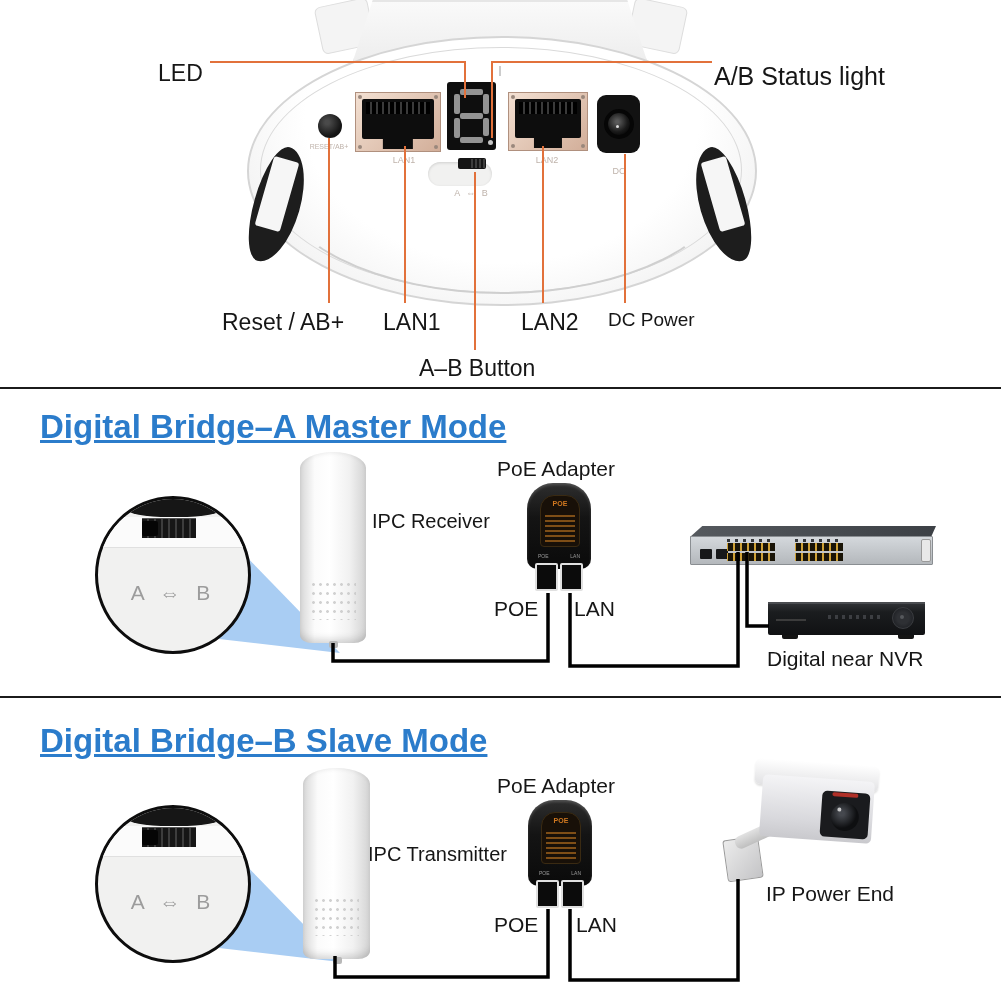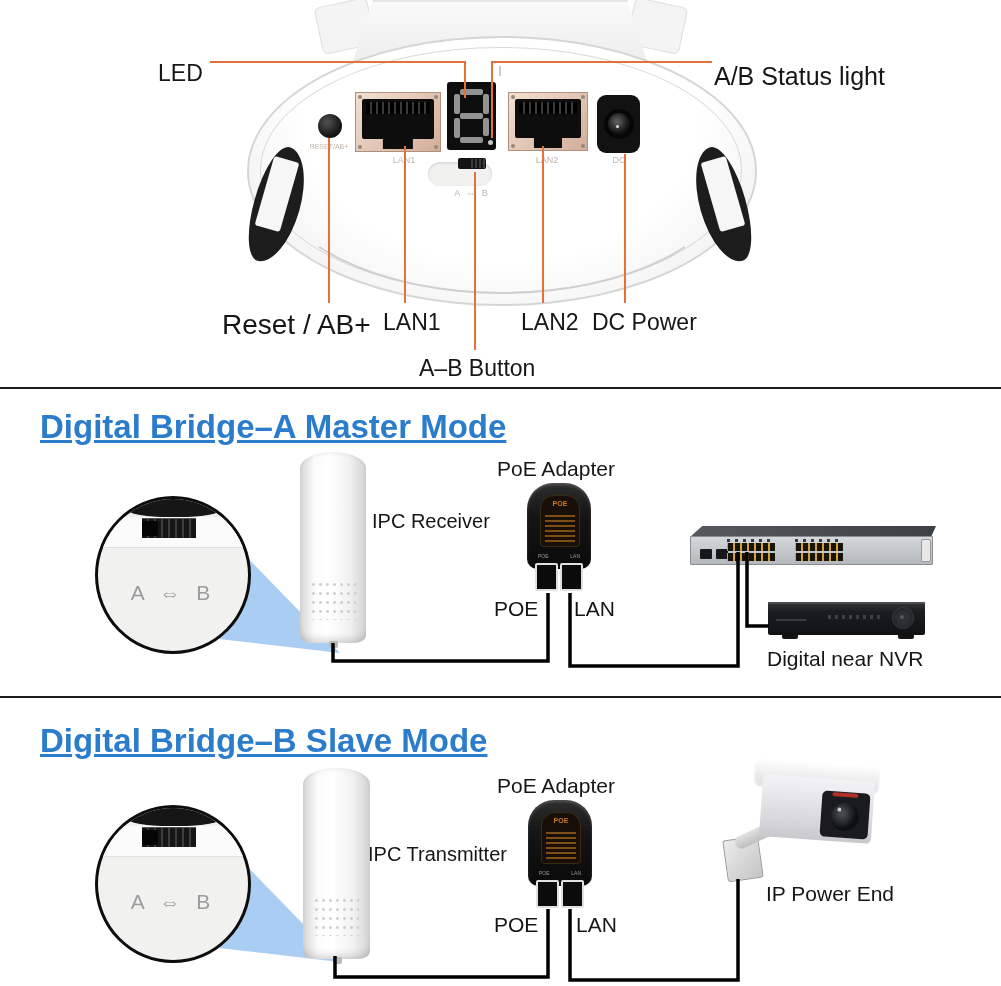--- a/index.html
+++ b/index.html
@@ -128,21 +128,21 @@
       <div class="screw" style="left:2px;bottom:2px;"></div>
         <div class="screw" style="right:2px;bottom:2px;"></div>
     </div>
     <div class="tinyprint" style="left:524px;top:155px;width:46px;font-size:9px;">LAN2</div>
 
     <div class="abs" style="left:597px;top:95px;width:43px;height:58px;background:#121212;border-radius:9px;">
       <div style="position:absolute;left:7px;top:14px;width:30px;height:30px;border-radius:50%;
                   border:4px solid #060606;background:radial-gradient(circle at 42% 40%,#5a5a5a 8%,#1a1a1a 55%,#000 90%);box-sizing:border-box;"></div>
       <div style="position:absolute;left:19px;top:30px;width:3px;height:3px;border-radius:50%;background:#ddd;"></div>
     </div>
-    <div class="tinyprint" style="left:604px;top:155px;width:30px;font-size:9px;">DC</div>
+    <div class="tinyprint" style="left:604px;top:166px;width:30px;font-size:9px;">DC</div>
 
     <div class="abs" style="left:428px;top:162px;width:64px;height:24px;border-radius:12px;background:#f1f1f0;
                 box-shadow:inset 0 1px 3px rgba(0,0,0,.14);"></div>
     <div class="abs" style="left:458px;top:158px;width:28px;height:11px;background:#141414;border-radius:2px;">
       <div style="position:absolute;left:13px;top:1px;width:14px;height:9px;
                   background:repeating-linear-gradient(90deg,#3d3d3d 0 2px,#161616 2px 4px);"></div>
     </div>
     <div class="tinyprint" style="left:444px;top:188px;width:56px;font-size:9px;letter-spacing:2px;">A ⇔ B</div>
 
     <div class="lead" style="left:210px;top:61px;width:256px;height:2px;"></div>
@@ -150,24 +150,24 @@
     <div class="lead" style="left:491px;top:61px;width:221px;height:2px;"></div>
     <div class="lead" style="left:491px;top:61px;width:2px;height:77px;"></div>
     <div class="lead" style="left:328px;top:138px;width:2px;height:165px;"></div>
     <div class="lead" style="left:404px;top:146px;width:2px;height:157px;"></div>
     <div class="lead" style="left:474px;top:172px;width:2px;height:178px;"></div>
     <div class="lead" style="left:542px;top:146px;width:2px;height:157px;"></div>
     <div class="lead" style="left:624px;top:154px;width:2px;height:149px;"></div>
 
     <div class="lbl" style="left:158px;top:60px;font-size:23px;">LED</div>
     <div class="lbl" style="left:714px;top:62px;font-size:25px;">A/B Status light</div>
-    <div class="lbl" style="left:222px;top:309px;font-size:28px;">Reset / AB+</div>
+    <div class="lbl" style="left:222px;top:309px;font-size:23px;">Reset / AB+</div>
     <div class="lbl" style="left:383px;top:309px;font-size:23px;">LAN1</div>
     <div class="lbl" style="left:521px;top:309px;font-size:23px;">LAN2</div>
-    <div class="lbl" style="left:592px;top:309px;font-size:23px;">DC Power</div>
+    <div class="lbl" style="left:608px;top:309px;font-size:19px;">DC Power</div>
     <div class="lbl" style="left:419px;top:355px;font-size:23px;">A–B Button</div>
   </div>
 
   <div class="divider" style="top:387px;"></div>
   <div class="divider" style="top:696px;"></div>
 
   <svg width="1001" height="986" viewBox="0 0 1001 986" style="z-index:1;">
     <polygon points="237,547 340,653 219,639" fill="#a9cdf3"></polygon>
     <polygon points="237,856 340,962 219,948" fill="#a9cdf3"></polygon>
   </svg>

